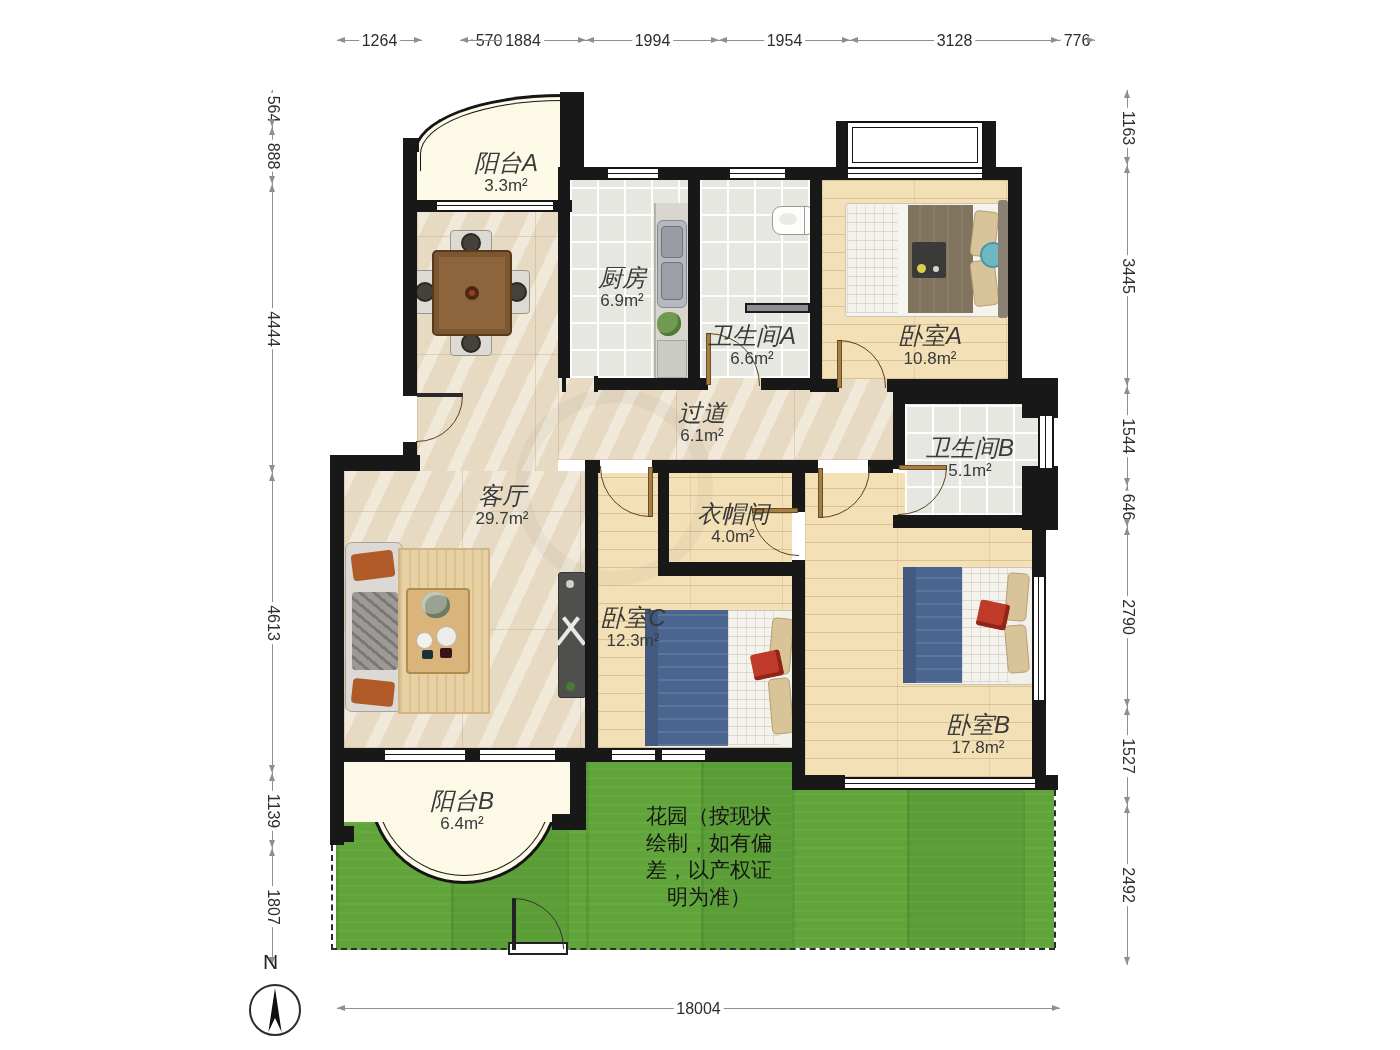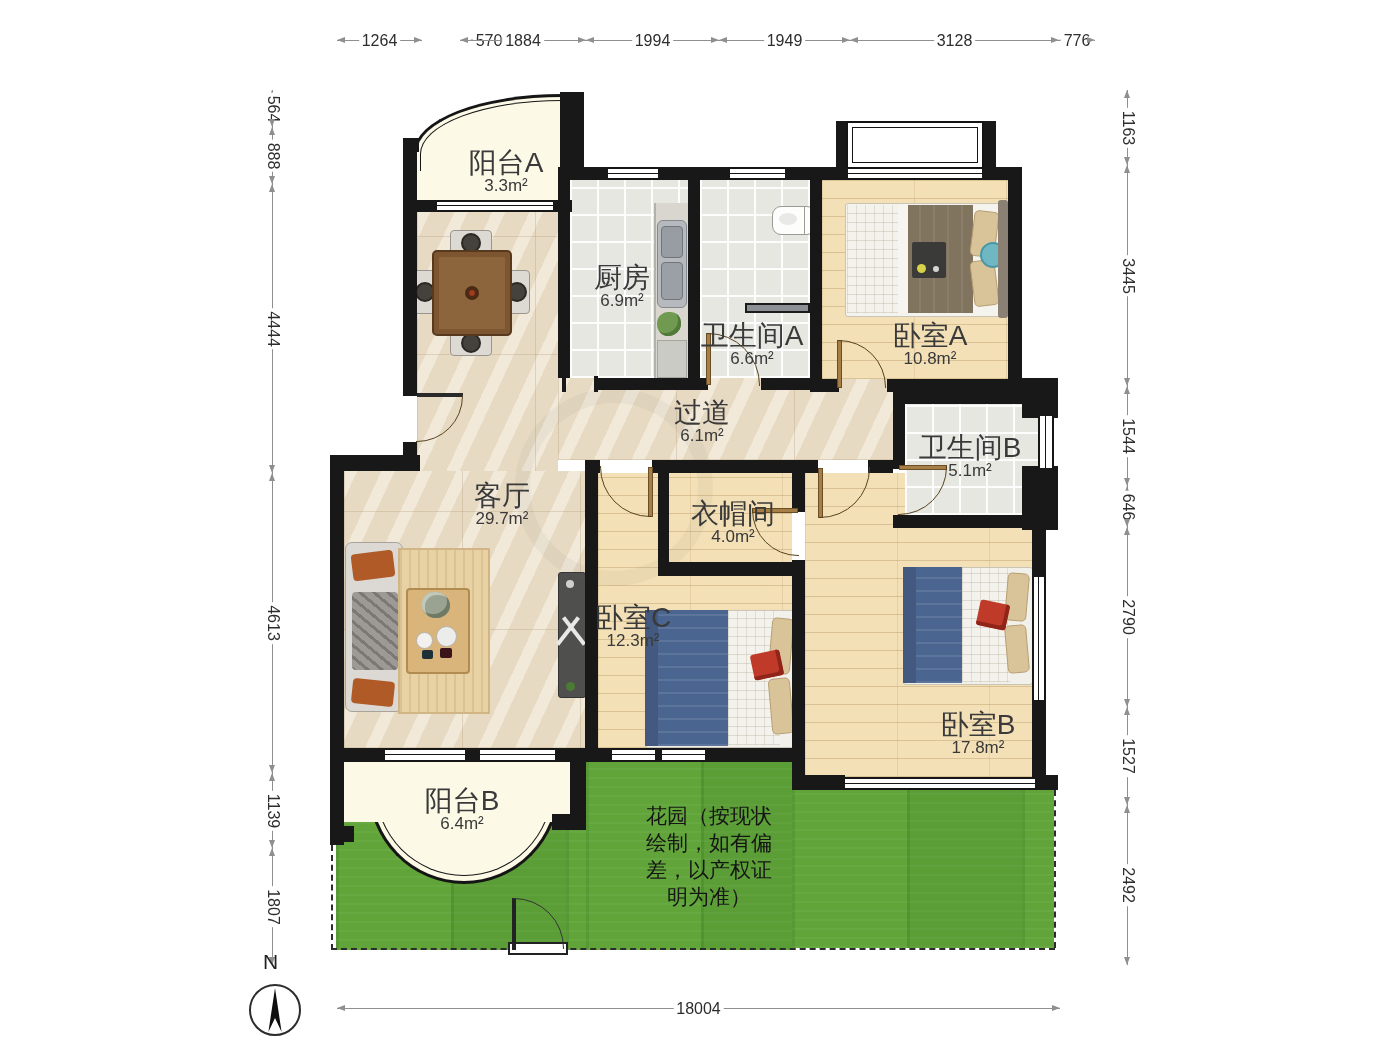--- a/index.html
+++ b/index.html
@@ -30,21 +30,21 @@
   .win-h::after{content:'';position:absolute;left:0;right:0;top:50%;margin-top:-1px;border-top:1.5px solid #161616;}
   .win-v{position:absolute;background:#fff;border-left:2px solid #161616;border-right:2px solid #161616;box-sizing:border-box;}
   .win-v::after{content:'';position:absolute;top:0;bottom:0;left:50%;margin-left:-1px;border-left:1.5px solid #161616;}
   .leaf{position:absolute;background:#a57f45;border:1px solid #6b4e26;box-sizing:border-box;}
   .arc{position:absolute;border:1.6px solid #57431f;border-radius:50%;box-sizing:border-box;background:transparent;}
   .qse{clip-path:polygon(49% 49%,100% 49%,100% 100%,49% 100%);}
   .qne{clip-path:polygon(49% 51%,49% 0,100% 0,100% 51%);}
   .qsw{clip-path:polygon(51% 49%,51% 100%,0 100%,0 49%);}
   
   .rlabel{position:absolute;transform:translateX(-50%);text-align:center;color:#3a3a3a;}
-  .rname{font-size:28px;line-height:25px;font-weight:500;}
+  .rname{font-size:24px;line-height:25px;font-weight:500;font-style:italic;}
   .rarea{font-size:17px;line-height:22px;}
   .garden-note{position:absolute;white-space:pre-line;color:#151515;font-size:21px;line-height:27px;font-weight:500;}
   
   .dim-h{position:absolute;border-top:1px solid #8f8f8f;height:0;}
   .dim-h>span{position:absolute;left:50%;top:0;transform:translate(-50%,-52%);background:#fff;
       padding:0 3px;font-size:16px;color:#2d2d2d;white-space:nowrap;}
   .dim-h::before{content:'';position:absolute;left:0;top:-4px;border:3.5px solid transparent;border-left:0;border-right:8px solid #8f8f8f;}
   .dim-h::after{content:'';position:absolute;right:0;top:-4px;border:3.5px solid transparent;border-right:0;border-left:8px solid #8f8f8f;}
   .dim-v{position:absolute;border-left:1px solid #8f8f8f;width:0;}
   .dim-v>span{position:absolute;top:50%;left:0;transform:translate(-52%,-50%);background:#fff;
@@ -316,21 +316,21 @@
   <div class="dim-h" style="left:422px;top:40px;width:38px;margin-left:48px;">
       <span>570</span>
     </div>
   <div class="dim-h" style="left:460px;top:40px;width:126px;">
       <span>1884</span>
     </div>
   <div class="dim-h" style="left:586px;top:40px;width:133px;">
       <span>1994</span>
     </div>
   <div class="dim-h" style="left:719px;top:40px;width:131px;">
-      <span>1949</span>
+      <span>1954</span>
     </div>
   <div class="dim-h" style="left:850px;top:40px;width:209px;">
       <span>3128</span>
     </div>
   <div class="dim-h" style="left:1059px;top:40px;width:36px;">
       <span>776</span>
     </div>
 
   <div class="dim-v" style="left:272px;top:90px;height:37px;">
       <span>564</span>

